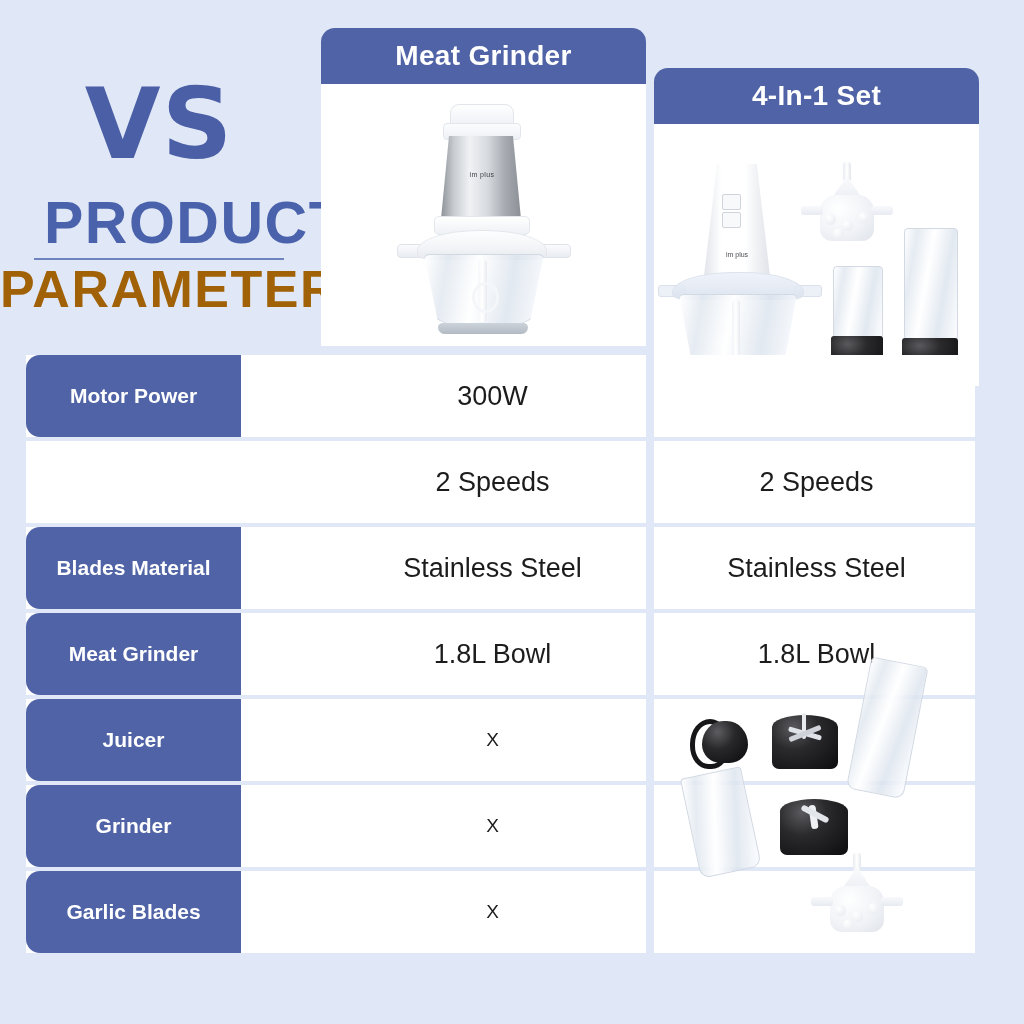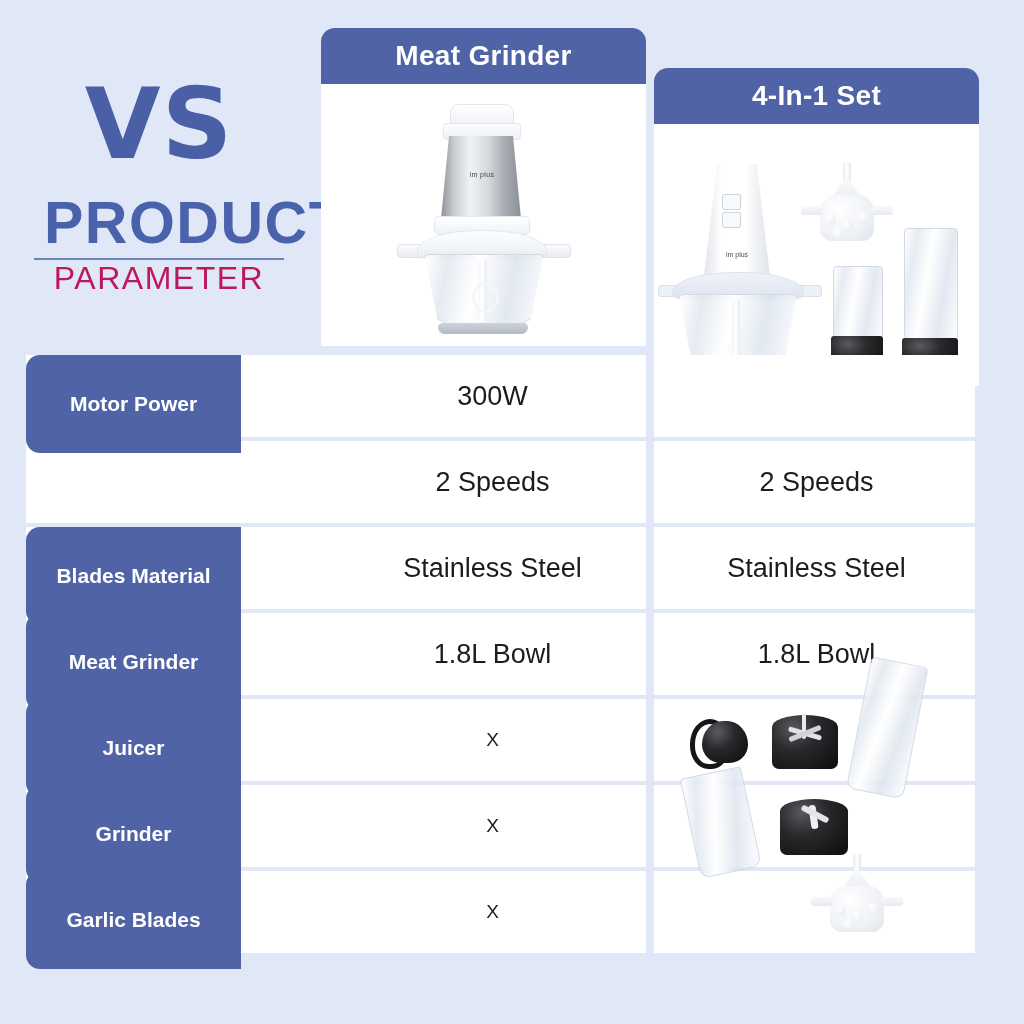--- a/index.html
+++ b/index.html
@@ -41,23 +41,23 @@
     font-family: "Liberation Sans", sans-serif;
     padding-left: 44px;
   }
   #title-rule {
     width: 250px;
     height: 2px;
     background: #6f83bd;
     margin: 3px auto 2px auto;
   }
   #parameter-word {
-    font-size: 32px;
-    font-weight: normal;
-    color: #be185d;
+    font-size: 52px;
+    font-weight: bold;
+    color: #a16207;
     letter-spacing: 1.5px;
     line-height: 1.05;
     font-family: "Liberation Sans", sans-serif;
   }
 
   
   .prod-card {
     position: absolute;
     top: 28px;
     width: 325px;
@@ -103,21 +103,21 @@
     top: 0;
     width: 949px;
     height: 82px;
     background: #ffffff;
   }
   .row-label {
     position: absolute;
     left: 26px;
     top: 0;
     width: 215px;
-    height: 98px;
+    height: 82px;
     background: #4f63a6;
     border-radius: 14px 0 0 14px;
     color: #ffffff;
     font-size: 21px;
     font-weight: bold;
     display: flex;
     align-items: center;
     justify-content: center;
     text-align: center;
     box-sizing: border-box;

